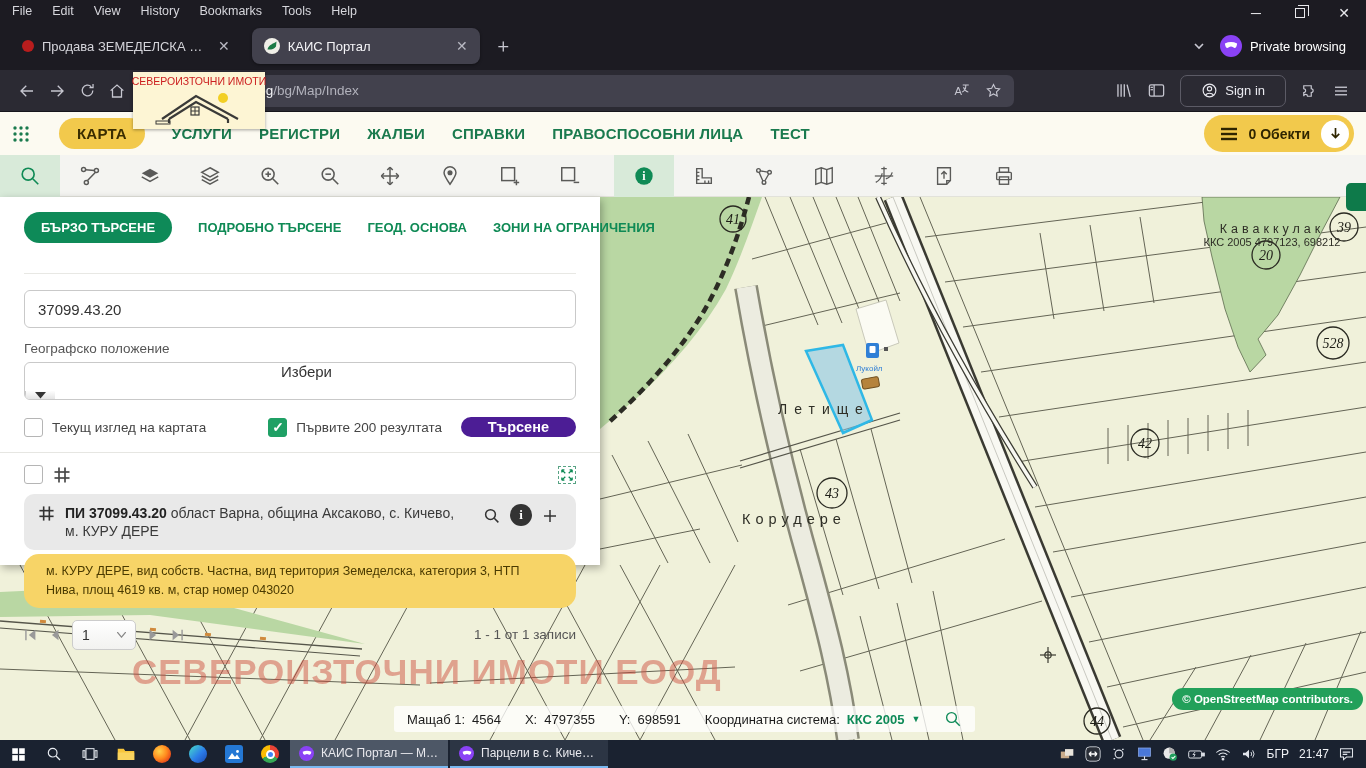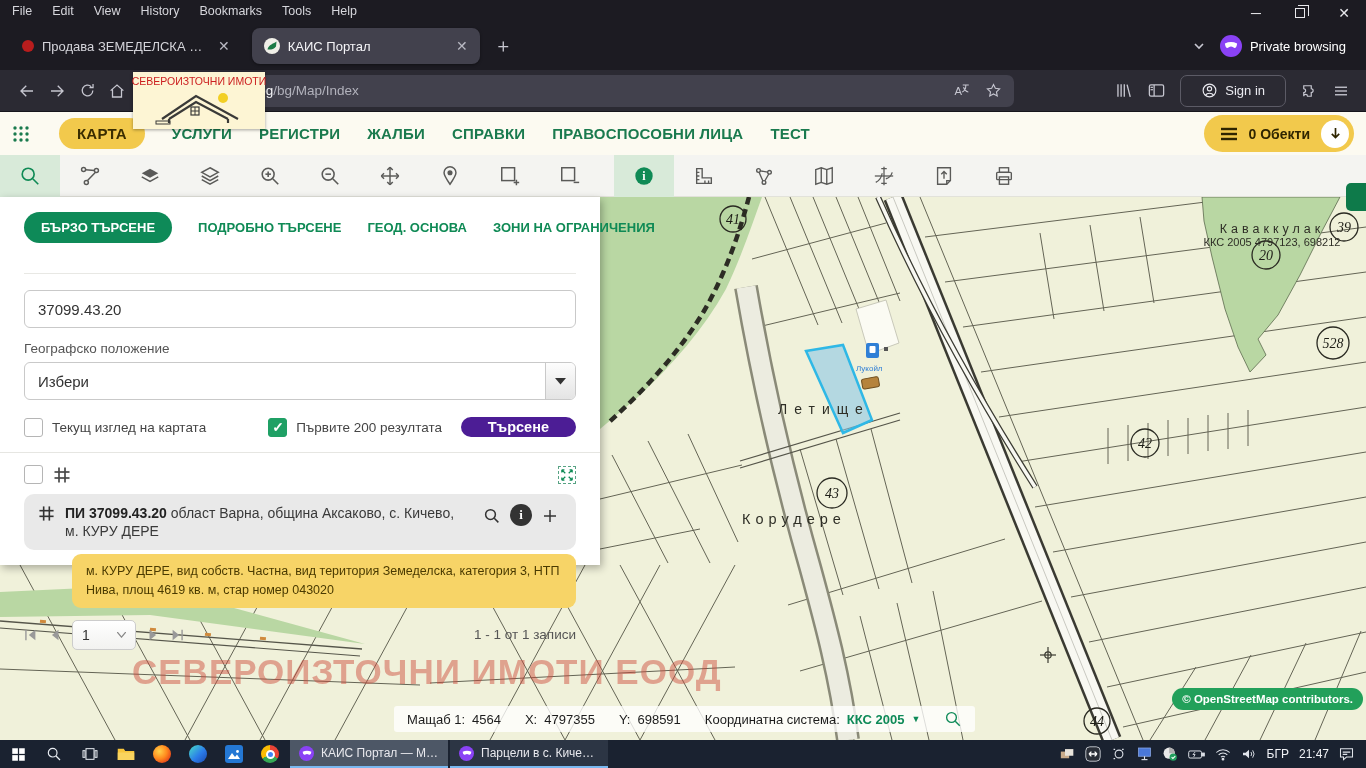--- a/index.html
+++ b/index.html
@@ -70,21 +70,21 @@
   
   .panel { position:absolute; top:197px; left:0; width:600px; height:368px; background:#fff; z-index:5;
     box-shadow:2px 3px 8px rgba(0,0,0,.3); padding:15px 24px 0; }
   .ptabs { display:flex; align-items:center; gap:26px; padding-bottom:30px; border-bottom:1px solid #e8e8e4; }
   .ptab { color:#0f8a55; font-weight:700; font-size:13px; white-space:nowrap; }
   .ptab.active { background:#0e8a58; color:#fff; padding:8px 17px; border-radius:17px; }
   .query-input { margin-top:16px; width:100%; height:38px; border:1px solid #c9c9c9; border-radius:6px;
     font-size:15px; padding:0 13px; color:#333; font-family:inherit; }
   .geo-label { margin-top:13px; font-size:13.5px; color:#555; }
   .geo-select { margin-top:6px; height:38px; border:1px solid #c9c9c9; border-radius:6px; display:flex;
-    align-items:center; font-size:15px; color:#333; overflow:hidden; }
+    align-items:center; font-size:15px; color:#333; overflow:hidden;flex-direction:column; }
   .geo-value { padding-left:13px; flex:1; }
   .geo-arrow { width:30px; align-self:stretch; background:linear-gradient(#fdfdfd,#e4e4e4);
     border-left:1px solid #c9c9c9; display:grid; place-items:center; color:#333; }
   .options-row { margin-top:17px; display:flex; align-items:center; }
   .chk { width:19px; height:19px; border:1px solid #b5b5b5; border-radius:3px; background:#fff; flex:none; position:relative; }
   .chk.checked { background:#1fa065; border-color:#1fa065; }
   .chk.checked:after { content:"✓"; position:absolute; left:3px; top:0px; color:#fff; font-size:14px; font-weight:700; }
   .chk-label { margin-left:9px; font-size:13.5px; color:#454545; }
   .chk2 { margin-left:62px; }
   .search-btn { margin-left:auto; background:#4c1d95; color:#fff; font-weight:700; font-size:14.5px;
@@ -92,22 +92,22 @@
   .pdivider { margin:15px -24px 0; height:1px; background:#e6e6e2; }
   .grid-row { display:flex; align-items:center; margin-top:12px; gap:10px; }
   .expand-btn { margin-left:auto; width:18px; height:18px; border:1px dashed #58a384; display:grid; place-items:center; }
   .result-card { margin-top:10px; background:#e9e9e9; border-radius:10px; padding:10px 14px; display:flex; gap:10px; }
   .rc-text { font-size:14px; color:#3a3a3a; line-height:1.3; }
   .rc-text b { color:#222; }
   .rc-icons { margin-left:auto; display:flex; gap:6px; align-items:flex-start; flex:none; }
   .rc-ic { width:24px; height:24px; display:grid; place-items:center; color:#333; }
   .rc-info { background:#333; border-radius:50%; width:22px; height:22px; color:#fff; font-size:13px;
     font-weight:700; font-family:"Liberation Serif",serif; }
-  .result-details { margin-top:4px; background:#f7d467; border-radius:9px; padding:8px 14px;
-    font-size:12.5px; color:#4a3a00; line-height:1.5;margin-left:48px; }
+  .result-details { margin-top:4px; background:#f7d467; border-radius:15px; padding:8px 22px;
+    font-size:12.5px; color:#4a3a00; line-height:1.5; }
   .pagination { display:flex; align-items:center; margin-top:12px; gap:10px; color:#888; }
   .page-box { width:64px; height:30px; border:1px solid #ccc; border-radius:5px; background:linear-gradient(#fff,#f2f2f0);
     display:flex; align-items:center; justify-content:space-between; padding:0 9px; font-size:14px; color:#333; }
   .records { margin-left:auto; font-size:13.5px; color:#555; }
 
   
   .map { position:absolute; top:197px; left:0; width:1366px; height:543px; background:#f0f1da; z-index:1; }
   .map svg.mapsvg { position:absolute; inset:0; }
   .scalebar { position:absolute; left:25px; top:504px; width:146px; height:27px; background:rgba(255,255,255,.92);
     border:2px solid #4a4a4a; font-size:11.5px; color:#222; display:grid; place-items:center;margin-top:40px; }

